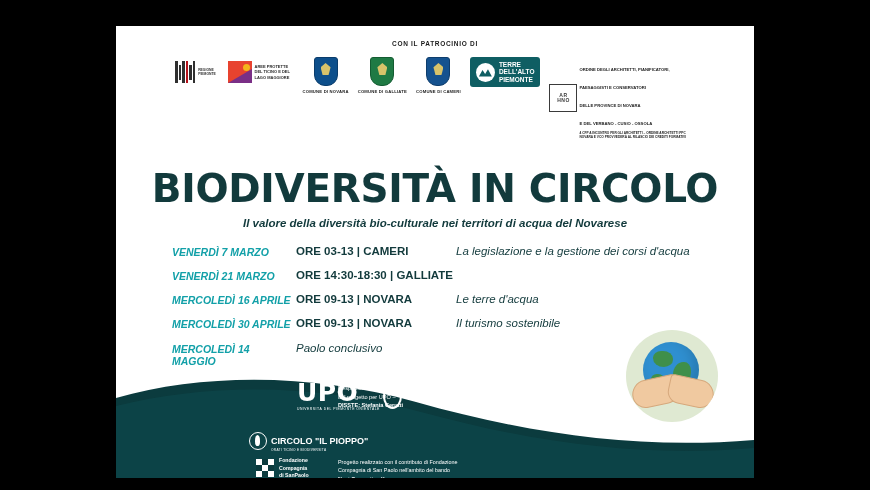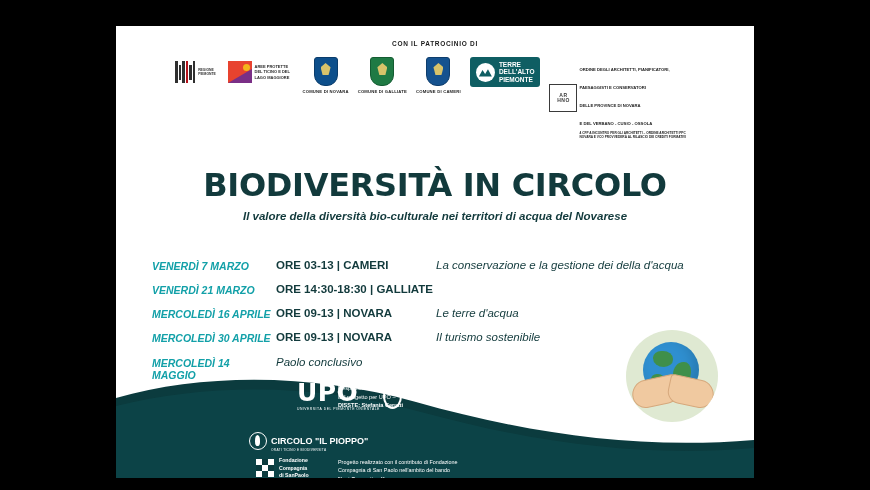--- a/index.html
+++ b/index.html
@@ -144,38 +144,38 @@
     text-transform: uppercase;
   }
   .arhno-note {
     font-size: 3.2px; font-weight: bold; color: #1b1b1b; line-height: 1.4;
     margin-top: 2px; text-transform: uppercase;
   }
 
   
   .title-wrap { text-align: center; margin-top: 26px; }
   .main-title {
-    font-size: 32px;
+    font-size: 39px;
     font-weight: bold;
     letter-spacing: -0.3px;
     color: #123a3c;
     font-family: "DejaVu Sans", sans-serif;
   }
   .subtitle {
     margin-top: 6px;
     font-size: 11.5px;
     font-style: italic;
     font-weight: bold;
     color: #123a3c;
   }
 
   
   .schedule {
-    margin-top: 37px;
-    padding-left: 36px;
+    margin-top: 16px;
+    padding-left: 56px;
     padding-right: 18px;
   }
   .row {
     display: flex;
     align-items: flex-start;
     margin-bottom: 11px;
   }
   .row .date {
     width: 124px;
     flex: 0 0 124px;
@@ -384,21 +384,21 @@
 
     <div class="title-wrap">
       <div class="main-title">BIODIVERSITÀ IN CIRCOLO</div>
       <div class="subtitle">Il valore della diversità bio-culturale nei territori di acqua del Novarese</div>
     </div>
 
     <div class="schedule">
       <div class="row">
         <div class="date">VENERDÌ 7 MARZO</div>
         <div class="time">ORE 03-13 | CAMERI</div>
-        <div class="topic">La conservazione e la gestione dei della d'acqua</div>
+        <div class="topic">La legislazione e la gestione dei corsi d'acqua</div>
       </div>
       <div class="row">
         <div class="date">VENERDÌ 21 MARZO</div>
         <div class="time">ORE 14:30-18:30 | GALLIATE</div>
       </div>
       <div class="row">
         <div class="date">MERCOLEDÌ 16 APRILE</div>
         <div class="time">ORE 09-13 | NOVARA</div>
         <div class="topic">Le terre d'acqua</div>
       </div>

